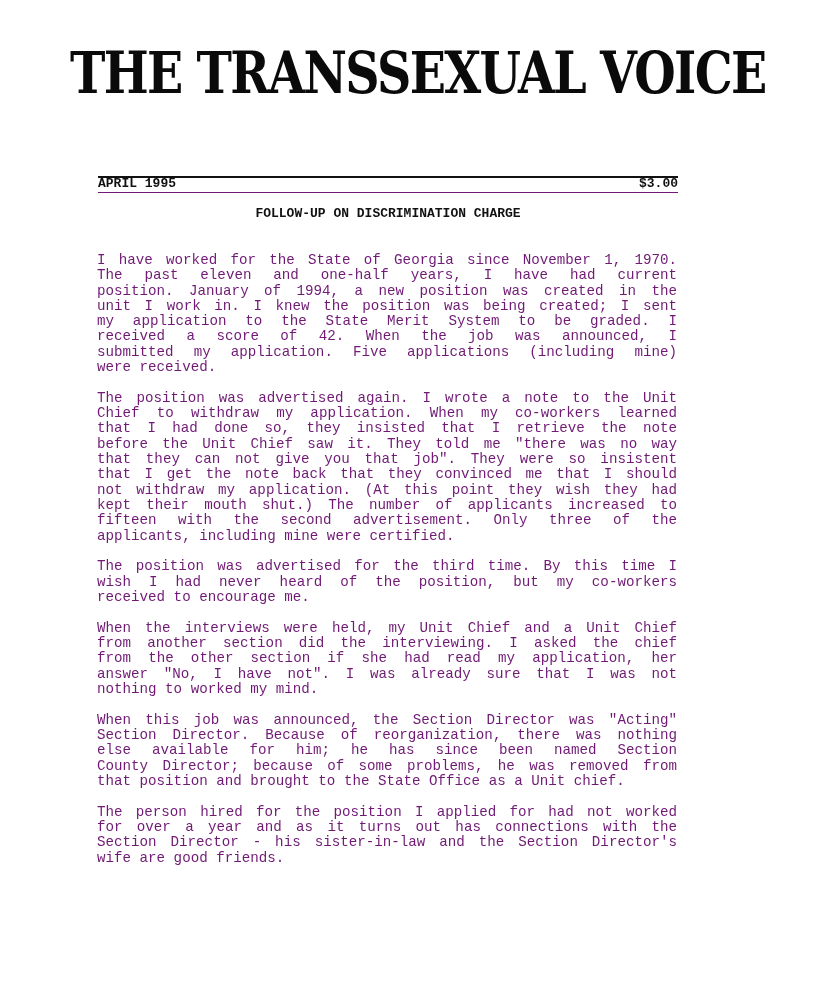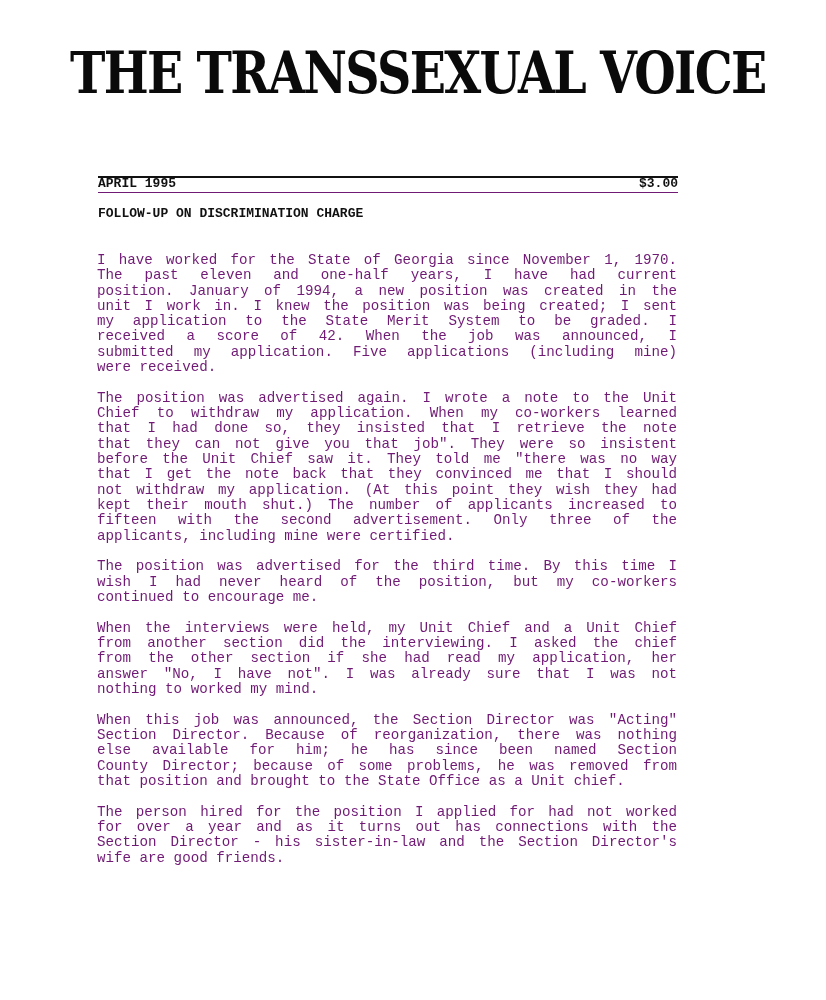--- a/index.html
+++ b/index.html
@@ -13,21 +13,21 @@
   }
   .issue-bar {
     position: absolute; left: 98px; top: 176px; width: 580px; height: 14px;
     border-top: 2px solid #111; border-bottom: 1px solid #701a75;
     font-family: "Liberation Mono", "DejaVu Sans Mono", monospace;
     font-size: 13px; font-weight: bold; line-height: 14px;
   }
   .issue-date { position: absolute; left: 0; top: -1px; }
   .issue-price { position: absolute; right: 0; top: -1px; }
   .article-title {
-    position: absolute; left: 98px; top: 206px; width: 580px; 
+    position: absolute; left: 98px; top: 206px; width: 580px; text-align: center;
     font-family: "Liberation Mono", "DejaVu Sans Mono", monospace;
     font-size: 13px; font-weight: bold;
   }
   .article-body {
     position: absolute; left: 97px; top: 253px; width: 580px;
     font-family: "Liberation Mono", "DejaVu Sans Mono", monospace;
     font-size: 14.2px; line-height: 15.3px; color: #701a75;
   }
   .para { margin: 0 0 15.5px 0; }
   .line {
@@ -56,32 +56,32 @@
     <span class="line">unit I work in. I knew the position was being created; I sent</span>
     <span class="line">my application to the State Merit System to be graded. I</span>
     <span class="line">received a score of 42. When the job was announced, I</span>
     <span class="line">submitted my application. Five applications (including mine)</span>
     <span class="line last">were received.</span>
   </div>
   <div class="para">
     <span class="line">The position was advertised again. I wrote a note to the Unit</span>
     <span class="line">Chief to withdraw my application. When my co-workers learned</span>
     <span class="line">that I had done so, they insisted that I retrieve the note</span>
+    <span class="line">before the Unit Chief saw it. They told me "there was no way</span>
     <span class="line">that they can not give you that job". They were so insistent</span>
-    <span class="line">before the Unit Chief saw it. They told me "there was no way</span>
     <span class="line">that I get the note back that they convinced me that I should</span>
     <span class="line">not withdraw my application. (At this point they wish they had</span>
     <span class="line">kept their mouth shut.) The number of applicants increased to</span>
     <span class="line">fifteen with the second advertisement. Only three of the</span>
     <span class="line last">applicants, including mine were certified.</span>
   </div>
   <div class="para">
     <span class="line">The position was advertised for the third time. By this time I</span>
     <span class="line">wish I had never heard of the position, but my co-workers</span>
-    <span class="line last">continued to encourage me.</span>
+    <span class="line last">received to encourage me.</span>
   </div>
   <div class="para">
     <span class="line">When the interviews were held, my Unit Chief and a Unit Chief</span>
     <span class="line">from another section did the interviewing. I asked the chief</span>
     <span class="line">from the other section if she had read my application, her</span>
     <span class="line">answer "No, I have not". I was already sure that I was not</span>
     <span class="line last">nothing to worked my mind.</span>
   </div>
   <div class="para">
     <span class="line">When this job was announced, the Section Director was "Acting"</span>

